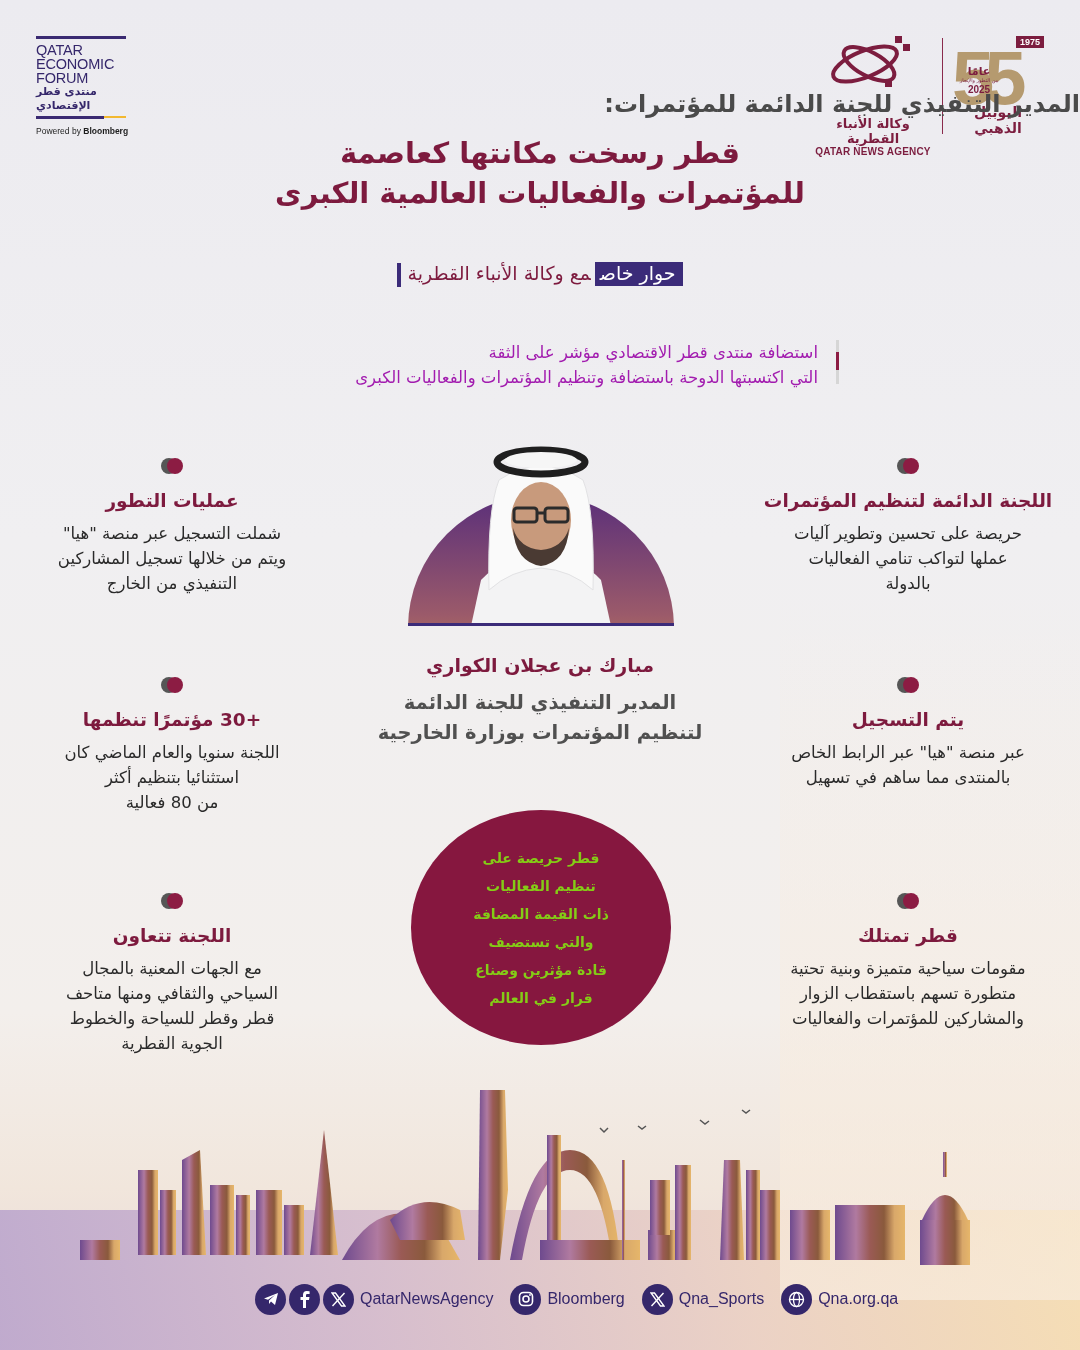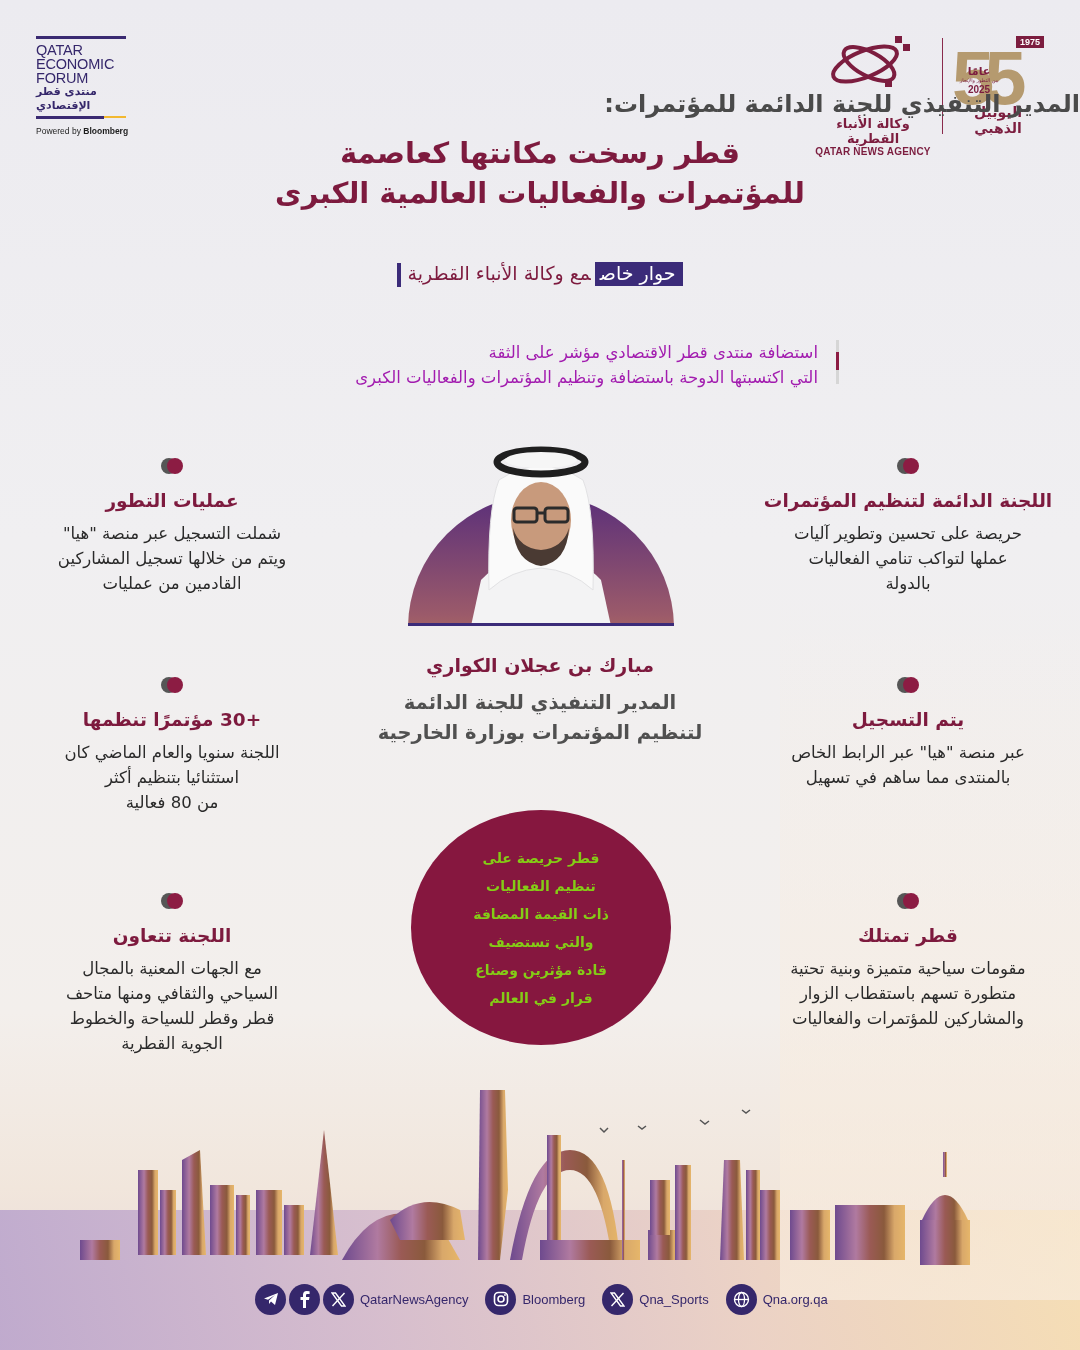--- a/index.html
+++ b/index.html
@@ -84,21 +84,21 @@
 
   .circle { position: absolute; left: 411px; top: 810px; width: 260px; height: 235px; border-radius: 50%; background: #86173f; display: flex; align-items: center; justify-content: center; }
   .circle .ctext { direction: rtl; text-align: center; color: #84cc16; font-size: 14px; font-weight: bold; line-height: 28px; width: 220px; }
 
   
   .skyline { position: absolute; left: 60px; top: 1090px; width: 960px; height: 180px; }
 
   
   .socials { position: absolute; left: 255px; top: 1283px; height: 32px; display: flex; align-items: center; font-family: "Liberation Sans", sans-serif; }
   .s-icon { width: 31px; height: 31px; border-radius: 50%; background: #35276b; display: inline-flex; align-items: center; justify-content: center; color: #fff; margin-right: 3px; }
-  .s-label { color: #35276b; font-size: 13px; margin-left: 3px; margin-right: 17px; }
+  .s-label { color: #35276b; font-size: 16px; margin-left: 3px; margin-right: 17px; }
 </style>
 </head>
 <body>
 
 <div class="bg-bottom"></div>
 <div class="bg-rightglow"></div>
 
 <div class="qef-logo">
   <div class="bar-top"></div>
   <div class="en">QATAR</div>
@@ -187,21 +187,21 @@
 
 <div class="feature f-l1">
   <div class="dots">
       <span class="d1"></span>
       <span class="d2"></span>
     </div>
   <div class="ftitle">عمليات التطور</div>
   <div class="fbody">
     <div>شملت التسجيل عبر منصة "هيا"</div>
     <div>ويتم من خلالها تسجيل المشاركين</div>
-    <div>القادمين من عمليات</div>
+    <div>التنفيذي من الخارج</div>
   </div>
 </div>
 <div class="feature f-l2">
   <div class="dots">
       <span class="d1"></span>
       <span class="d2"></span>
     </div>
   <div class="ftitle">+30 مؤتمرًا تنظمها</div>
   <div class="fbody">
     <div>اللجنة سنويا والعام الماضي كان</div>

